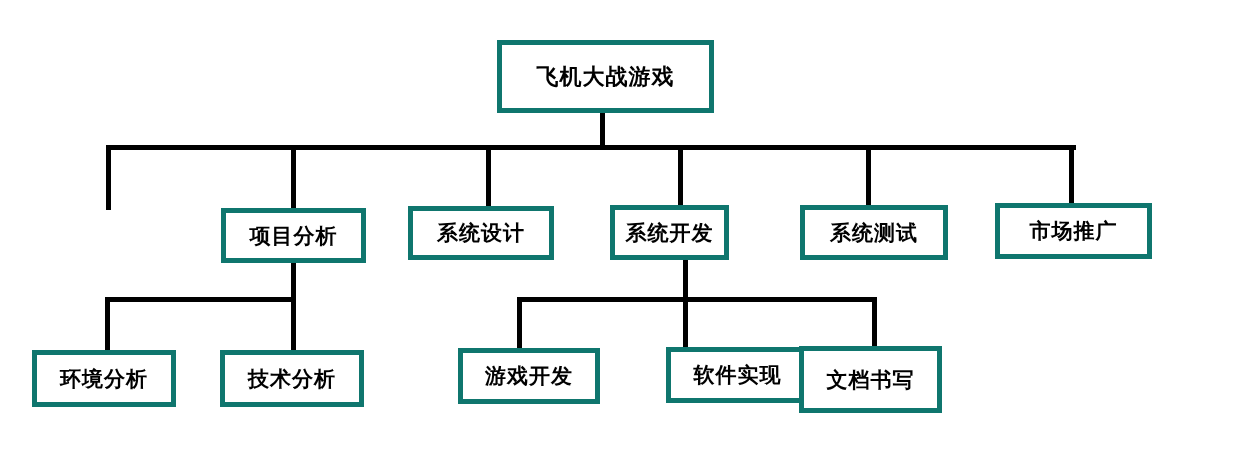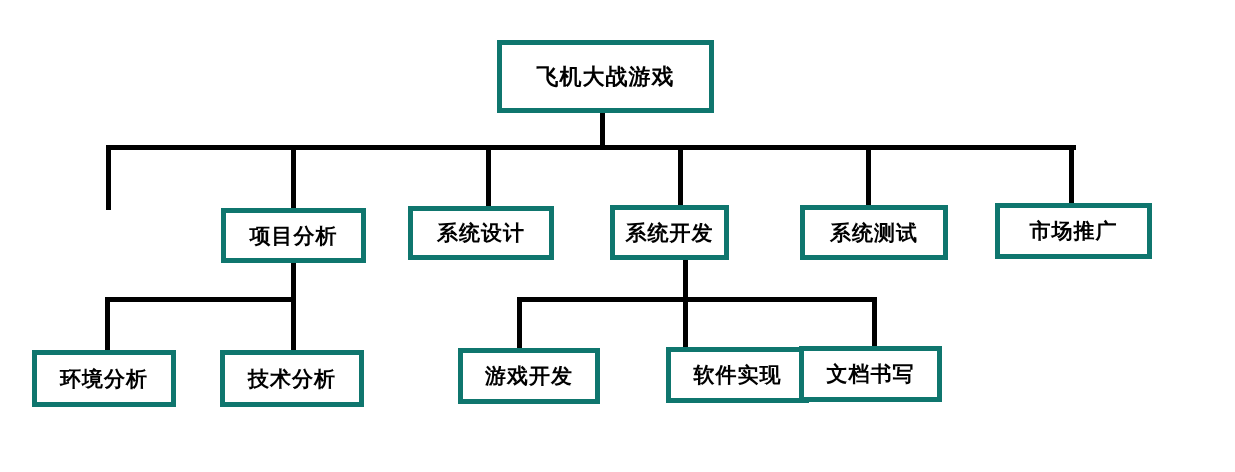--- a/index.html
+++ b/index.html
@@ -28,21 +28,21 @@
   #n-project {left:221px;top:208px;width:145px;height:55px;justify-content:center;}
   #n-design  {left:408px;top:206px;width:146px;height:54px;}
   #n-develop {left:610px;top:205px;width:119px;height:55px;}
   #n-test    {left:800px;top:205px;width:148px;height:55px;}
   #n-market  {left:995px;top:203px;width:157px;height:56px;}
   
   #n-env     {left:32px; top:350px;width:144px;height:57px;}
   #n-tech    {left:220px;top:350px;width:144px;height:57px;font-family:Liberation Mono, monospace;}
   #n-game    {left:458px;top:348px;width:142px;height:56px;}
   #n-software{left:627px;top:347px;width:143px;height:56px;margin-left:39px;}
-  #n-doc     {left:799px;top:346px;width:143px;height:56px;}
+  #n-doc     {left:799px;top:346px;width:143px;height:67px;}
   
   #e-root-drop{left:600px;top:111px;width:5px;height:37px;}
   #e-bus     {left:106px;top:145px;width:970px;height:5px;}
   #e-d-problem{left:106px;top:148px;width:5px;height:62px;}
   #e-d-project{left:291px;top:148px;width:5px;height:62px;}
   #e-d-design {left:486px;top:148px;width:5px;height:60px;}
   #e-d-develop{left:678px;top:148px;width:5px;height:59px;}
   #e-d-test   {left:866px;top:148px;width:5px;height:60px;}
   #e-d-market {left:1069px;top:148px;width:5px;height:57px;}
   

